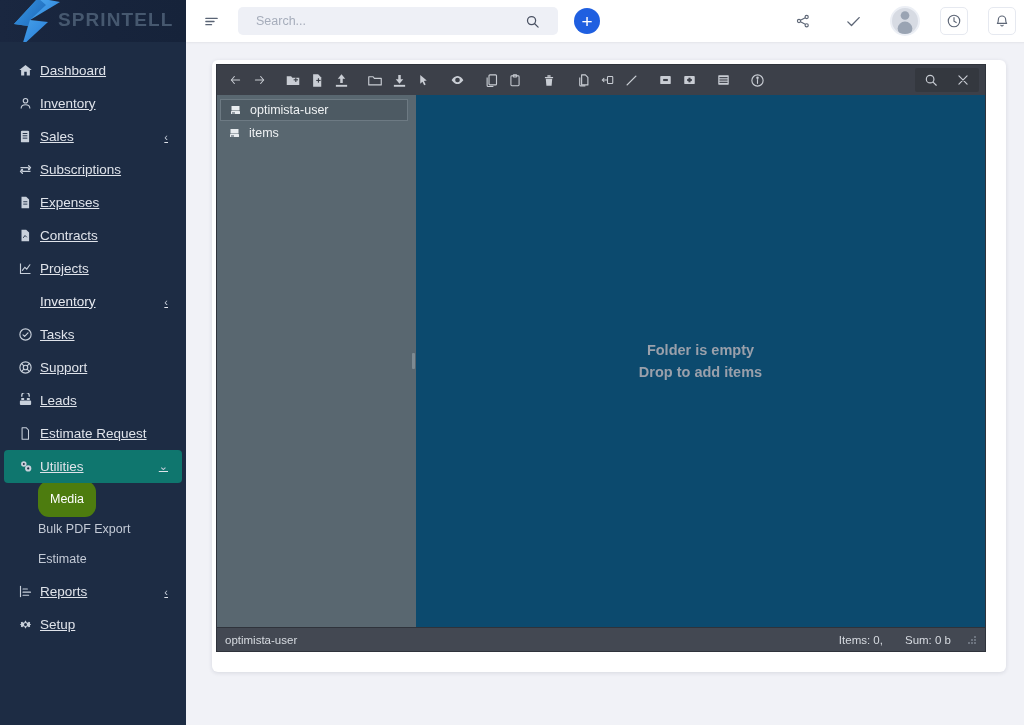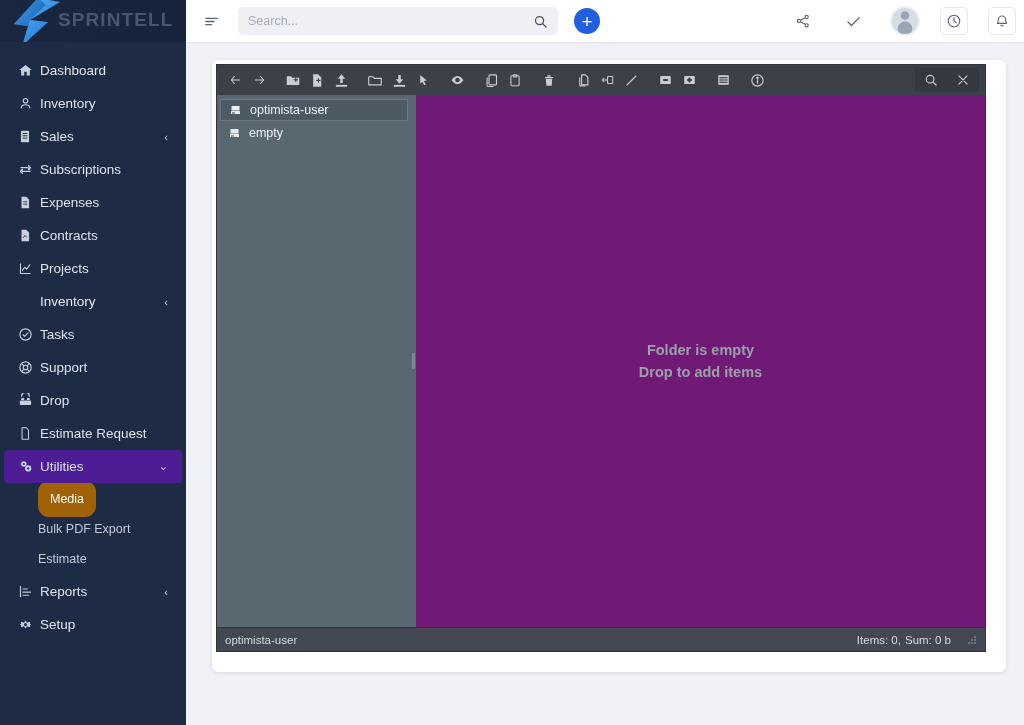--- a/index.html
+++ b/index.html
@@ -32,53 +32,54 @@
     color: #46586f;
   }
   .nav { padding-top: 12px; }
   .nav-item {
     display: flex; align-items: center;
     height: 33px; padding: 0 14px 0 14px;
     color: #dfe3ea; font-size: 13.5px;
     cursor: pointer; position: relative;
     margin: 0 4px;
     border-radius: 4px;
+    text-decoration: underline;
   }
   .nav-item .ic {
     width: 22px; height: 18px; display: inline-flex;
     align-items: center; justify-content: flex-start;
     flex: 0 0 22px; color: #c8d0db;
   }
   .nav-item .lbl { flex: 1; line-height: 1; }
   .nav-item .chev { color: #c6cedb; font-size: 11px; display:flex; align-items:center; }
   .nav-item.group-head { color: #e7eaf0; }
-  .nav-item.active-group { background: #4c1d95; justify-content: center; }
+  .nav-item.active-group { background: #0f766e; justify-content: center; }
   .sub-item {
     height: 28px; display: flex; align-items: center;
     padding-left: 34px; font-size: 12.5px; color: #c3cad6;
     cursor: pointer; margin: 2px 4px;
   }
   .sub-item .pill {
-    background: #a16207; color: #fff; font-size: 12.5px;
+    background: #4d7c0f; color: #fff; font-size: 12.5px;
     padding: 12px 12px; border-radius: 11px; line-height: 1;
     display: inline-block;
   }
 
   
   .main { flex: 1; height: 725px; background: #f1f2f7; display: flex; flex-direction: column; }
   .topbar {
     height: 42px; background: #ffffff; display: flex; align-items: center;
     padding: 0 20px 0 14px; gap: 10px;
     box-shadow: 0 1px 2px rgba(0,0,0,0.06);
     flex: 0 0 42px;
   }
   .menu-toggle { width: 22px; height: 22px; display: flex; align-items: center; justify-content: center; cursor: pointer; color: #5a6475; }
   .search-wrap {
     width: 320px; height: 28px; background: #eef0f6; border-radius: 5px;
-    display: flex; align-items: center; padding: 0 10px; gap: 18px; margin-left: 6px;
+    display: flex; align-items: center; padding: 0 18px; gap: 18px; margin-left: 6px;
   }
   .search-wrap input {
     flex: 1; border: none; outline: none; background: transparent;
     font-size: 12.5px; color: #4a5263; font-family: "Liberation Sans", sans-serif;
   }
   .search-wrap input::placeholder { color: #a6adbb; }
   .search-ic { color: #4a5263; display: flex; cursor: pointer; }
   .add-btn {
     width: 26px; height: 26px; border-radius: 50%; background: #1f5fe0;
     color: #fff; display: flex; align-items: center; justify-content: center;
@@ -134,36 +135,36 @@
     margin: 1px 3px;
   }
   .tree-item.selected { background: #4d5a63; border: 1px solid #6d7a83; height: 22px; }
   .tree-ic { display: flex; width: 14px; }
   .splitter {
     width: 5px; background: #596770; flex: 0 0 5px;
     display: flex; align-items: center; justify-content: center; cursor: col-resize;
   }
   .grip { width: 3px; height: 16px; background: #7d8a92; border-radius: 1px; }
   .fm-content {
-    flex: 1; background: #701a75; display: flex;
+    flex: 1; background: #0c4a6e; display: flex;
     align-items: center; justify-content: center;
     position: relative;
   }
   .empty-msg {
     text-align: center; color: #9aa0ab; font-size: 14.5px;
     font-weight: bold; line-height: 1.55;
   }
   .fm-status {
     height: 24px; background: #434852; flex: 0 0 24px;
     display: flex; align-items: center; padding: 0 8px;
     color: #d7dbe1; font-size: 11.5px; gap: 4px;
     border-top: 1px solid #2f333b;
   }
   .st-spacer { flex: 1; }
-  .st-item { }
+  .st-item { margin-left: 18px; }
   .resize-grip { margin-left: 12px; display: flex; }
 </style>
 </head>
 <body>
 
 <div class="app">
 
   <aside class="sidebar">
     <div class="logo-area">
       <svg class="logo-mark" viewBox="0 0 60 52">
@@ -289,21 +290,21 @@
 
       <div class="nav-item">
         <span class="ic">
           <svg width="15" height="15" viewBox="0 0 24 24" fill="currentColor">
               <path d="M5 4a7 7 0 0114 0v2h-2V5a5 5 0 00-10 0v1H5z"></path>
               <rect x="3" y="12" width="18" height="7" rx="1.5"></rect>
               <rect x="5" y="8" width="5" height="3" rx="1"></rect>
               <rect x="14" y="8" width="5" height="3" rx="1"></rect>
             </svg>
         </span>
-        <span class="lbl">Drop</span>
+        <span class="lbl">Leads</span>
       </div>
 
       <div class="nav-item">
         <span class="ic">
           <svg width="14" height="15" viewBox="0 0 24 24" fill="none" stroke="currentColor" stroke-width="1.8">
               <path d="M7 2h7l4 4v16H7z" stroke-linejoin="round"></path>
             </svg>
         </span>
         <span class="lbl">Estimate Request</span>
       </div>
@@ -584,21 +585,21 @@
               </div>
               <div class="tree-item">
                 <span class="tree-ic">
                   <svg width="13" height="12" viewBox="0 0 24 24" fill="#e8ecef">
                       <path d="M4 4h16v9H4z"></path>
                       <rect x="3" y="14" width="18" height="6" rx="1"></rect>
                       <rect x="5" y="16" width="6" height="1.2" fill="#596770"></rect>
                       <rect x="5" y="18" width="6" height="1.2" fill="#596770"></rect>
                     </svg>
                 </span>
-                <span>empty</span>
+                <span>items</span>
               </div>
             </div>
 
             <div class="splitter">
               <div class="grip"></div>
             </div>
 
             <div class="fm-content">
               <div class="empty-msg">
                 <div>Folder is empty</div>

